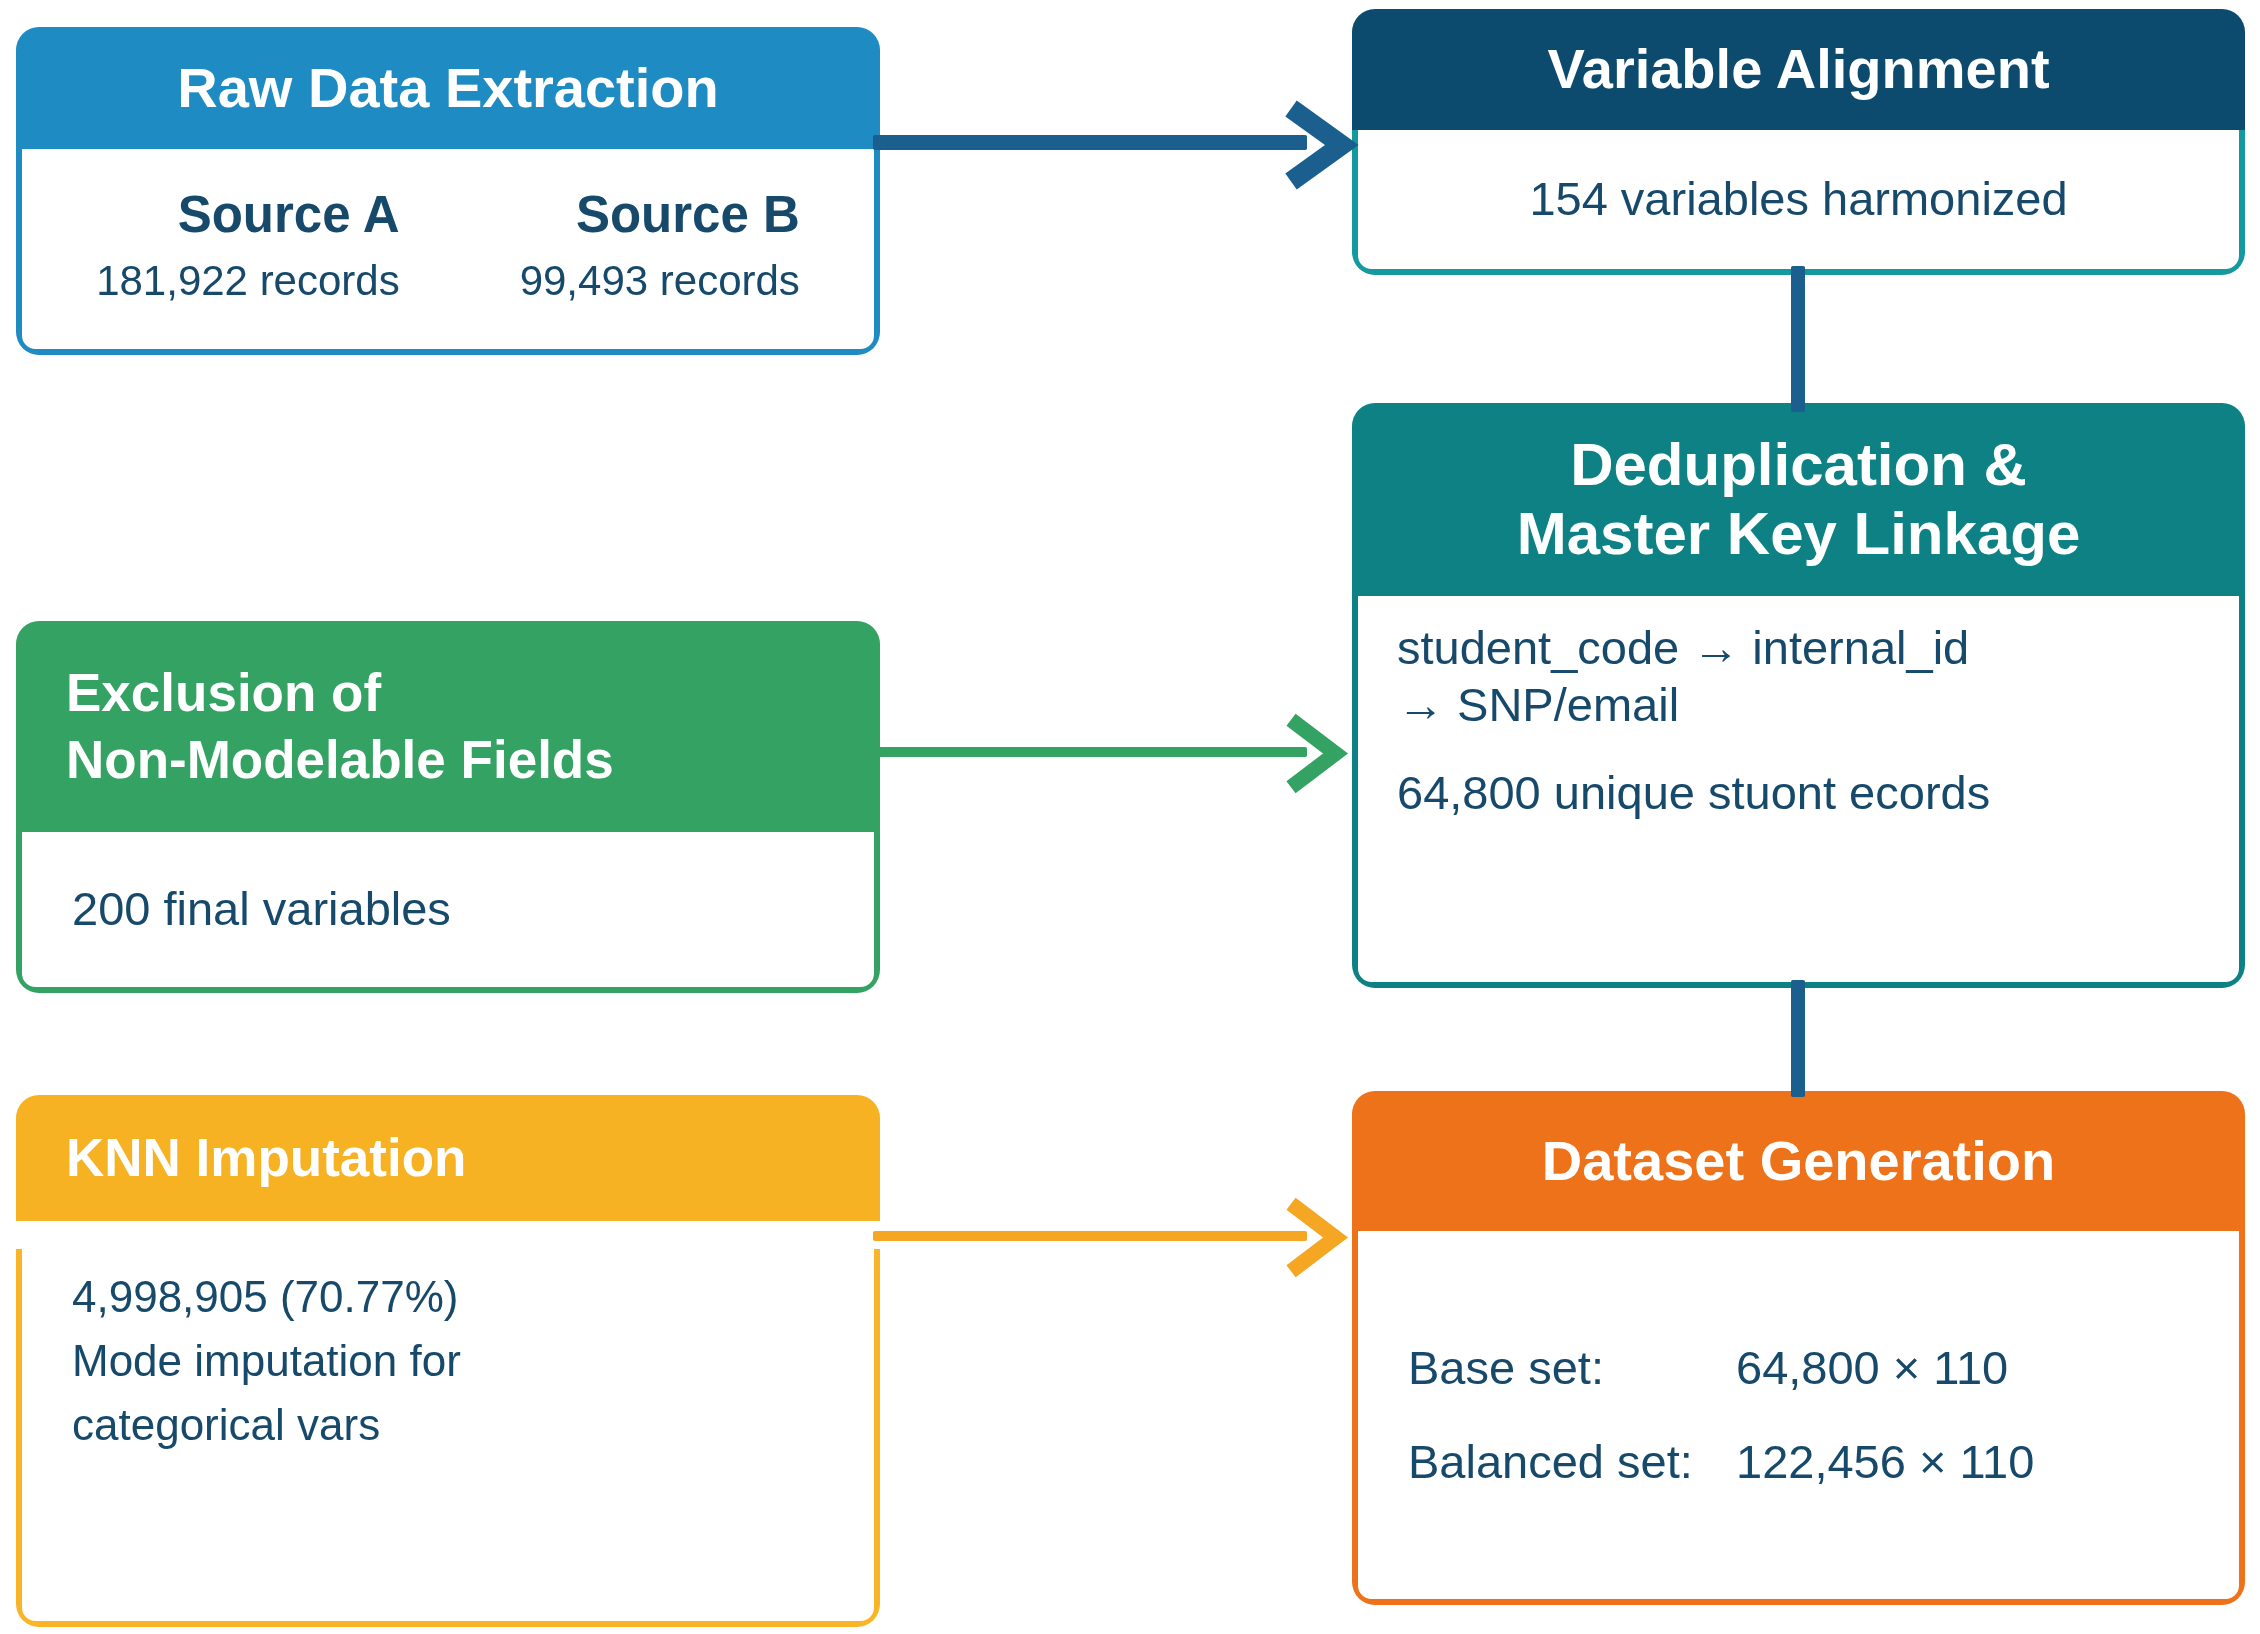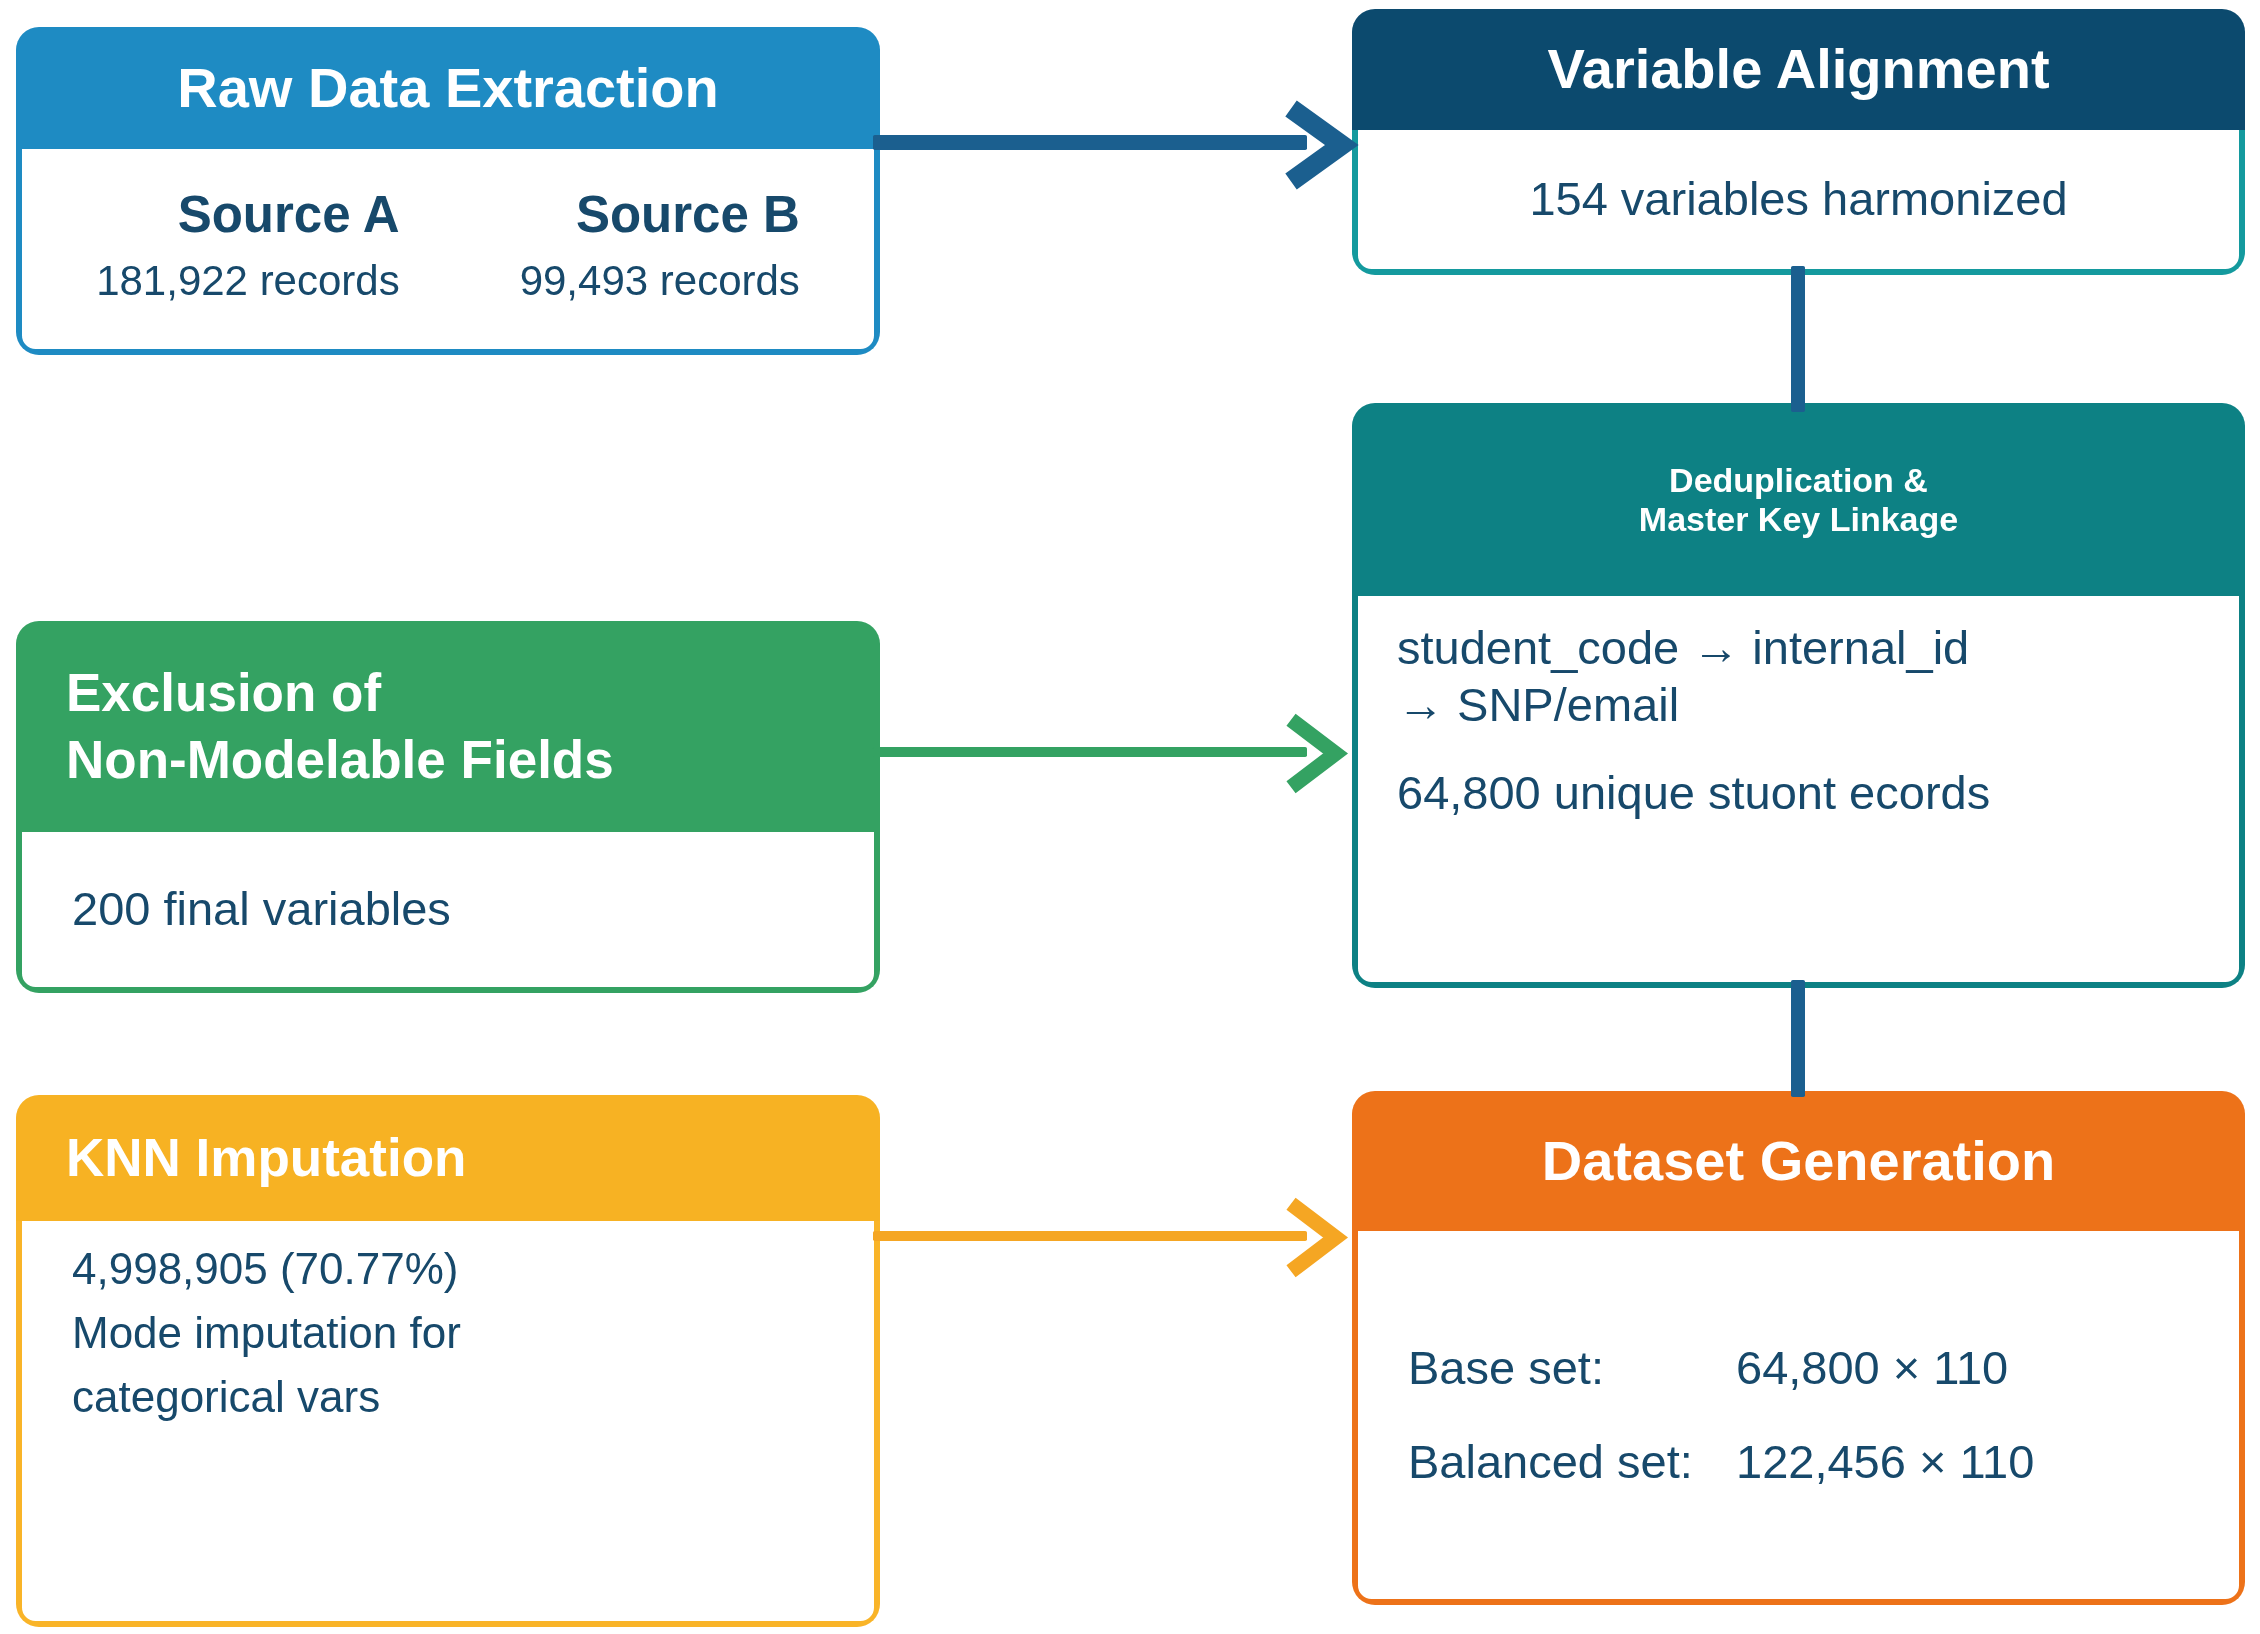--- a/index.html
+++ b/index.html
@@ -69,28 +69,28 @@
   
   #node-raw       { left: 16px;   top: 27px;   width: 864px;  height: 328px; }
   #node-raw   .node-head { height: 122px; padding: 0 23px; font-size: 56px; text-align: center; }
   #node-raw   .node-body { padding: 5.3px 23px 12.4px 23px; }
 
   #node-align     { left: 1352px; top: 8.9px;   width: 893px; height: 266px; }
   #node-align .node-head { height: 121px; padding: 0 23px; font-size: 56px; text-align: center; }
   #node-align .node-body { padding: 0 23px; }
 
   #node-dedup     { left: 1352px; top: 403px;  width: 893px; height: 585px; }
-  #node-dedup .node-head { height: 193px; padding: 0 39px; font-size: 34px; text-align: center; }
+  #node-dedup .node-head { height: 193px; padding: 0 39px; font-size: 60px; text-align: center; }
   #node-dedup .node-body { padding: 23px 39px 23px 39px; justify-content: flex-start; }
 
   #node-exclude   { left: 16px;   top: 621px;  width: 864px;  height: 372px; }
   #node-exclude .node-head { height: 211px; padding: 0 0 0 50px; font-size: 53px; text-align: left; gap: 7px; }
   #node-exclude .node-body { padding: 0 50px; }
 
-  #node-knn       { left: 16px;   top: 1095px; width: 864px;  height: 532px; }
+  #node-knn       { left: 16px;   top: 1095px; width: 864px;  height: 532px; gap: 28px; }
   #node-knn   .node-head { height: 126px; padding: 0 0 0 50px; font-size: 53px; text-align: left; }
   #node-knn   .node-body { padding: 16px 50px 8.9px 50px; justify-content: flex-start; }
 
   #node-dataset   { left: 1352px; top: 1091px; width: 893px; height: 514px; }
   #node-dataset .node-head { height: 140px; padding: 0 23px; font-size: 56px; text-align: center; }
   #node-dataset .node-body { padding: 17.7px 50px; }
 
   
   .sources {
     display: flex;

